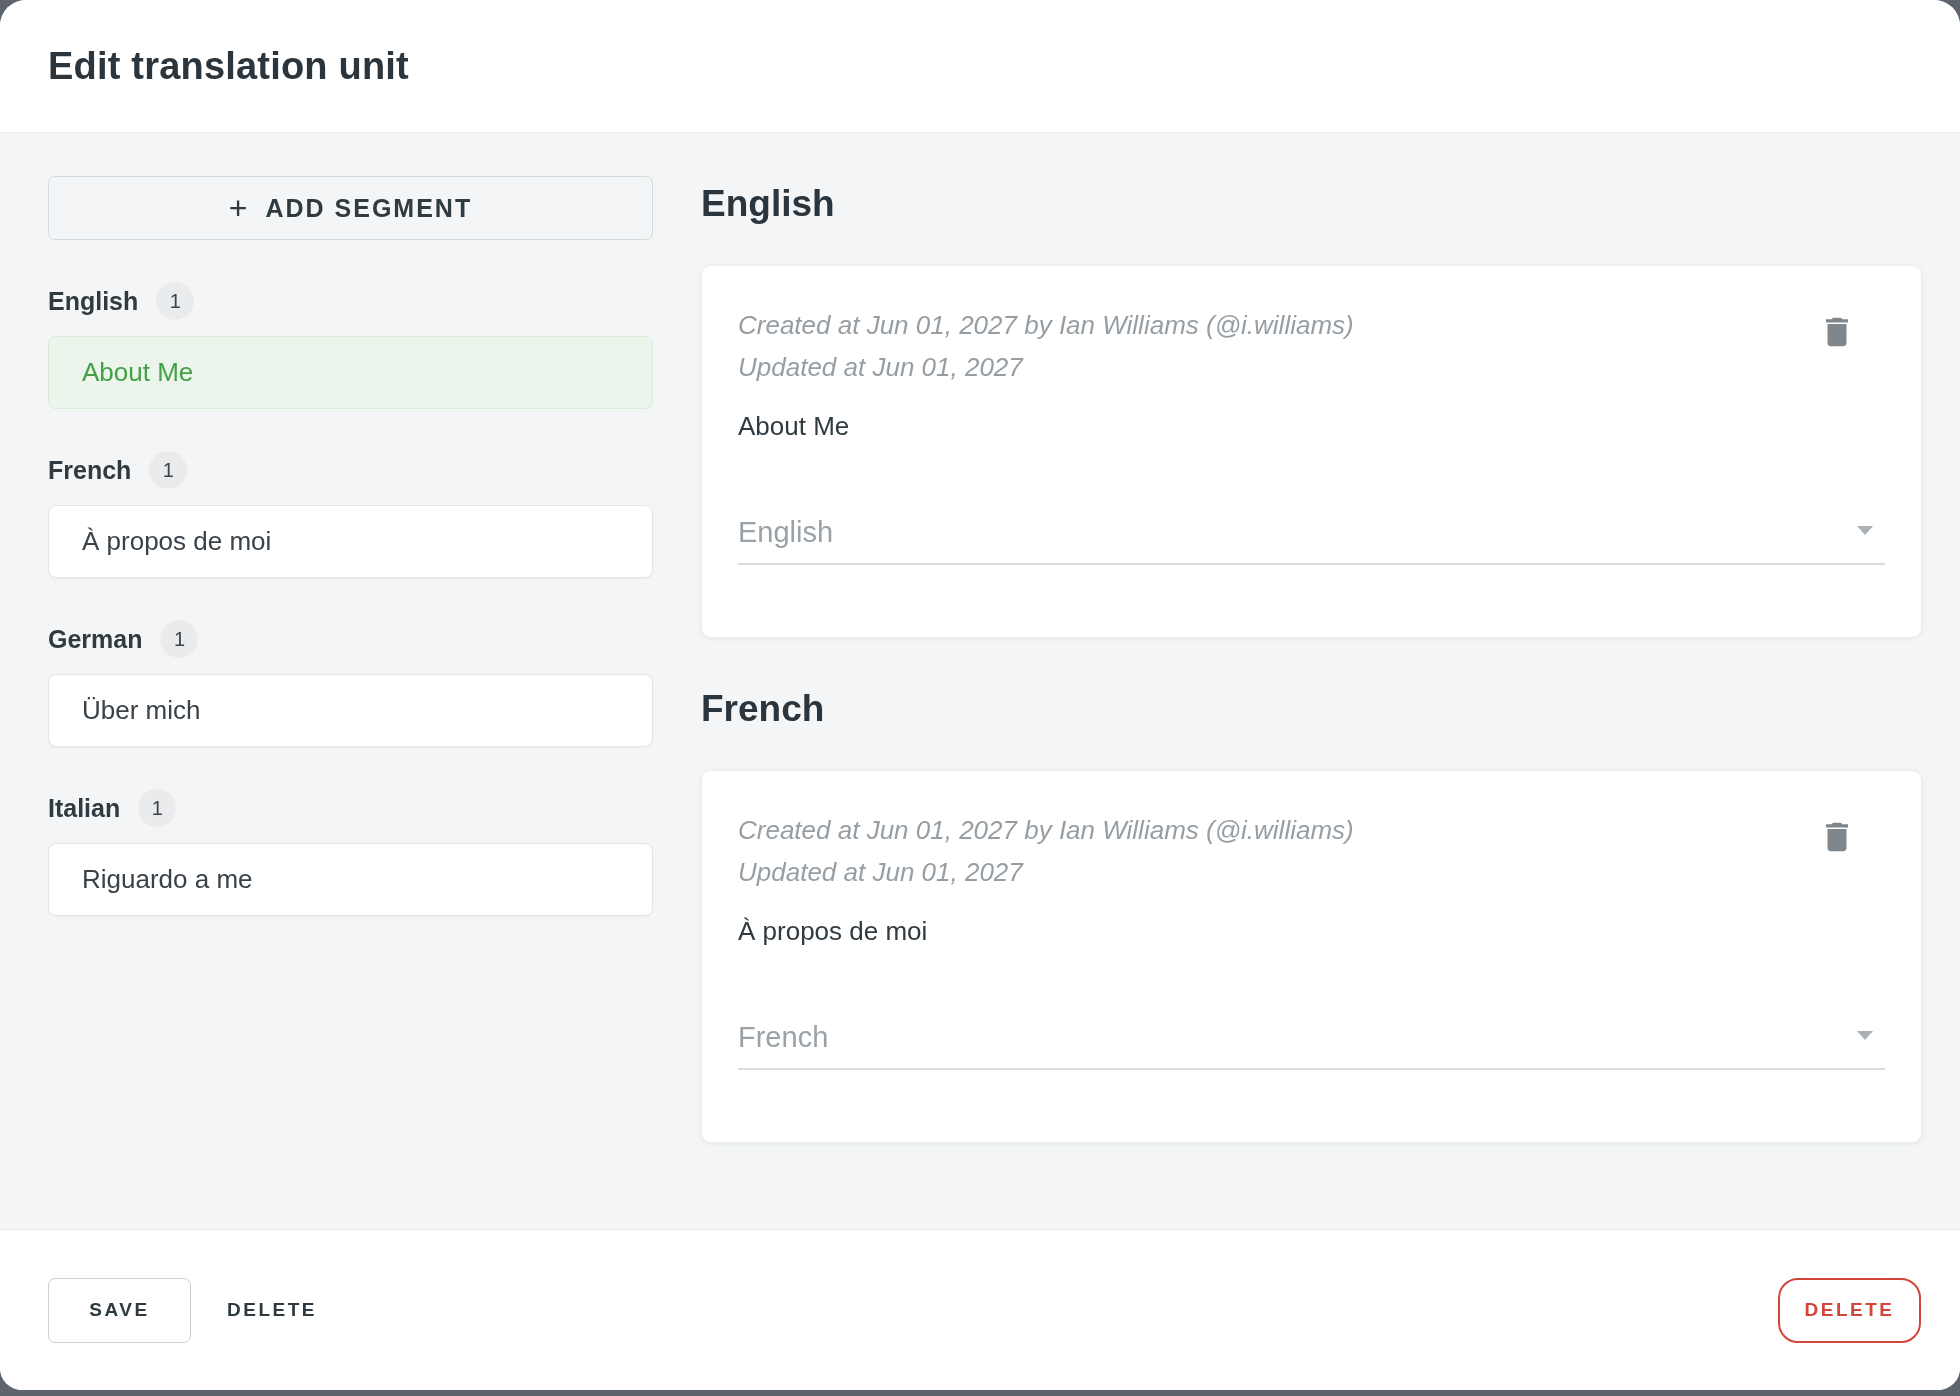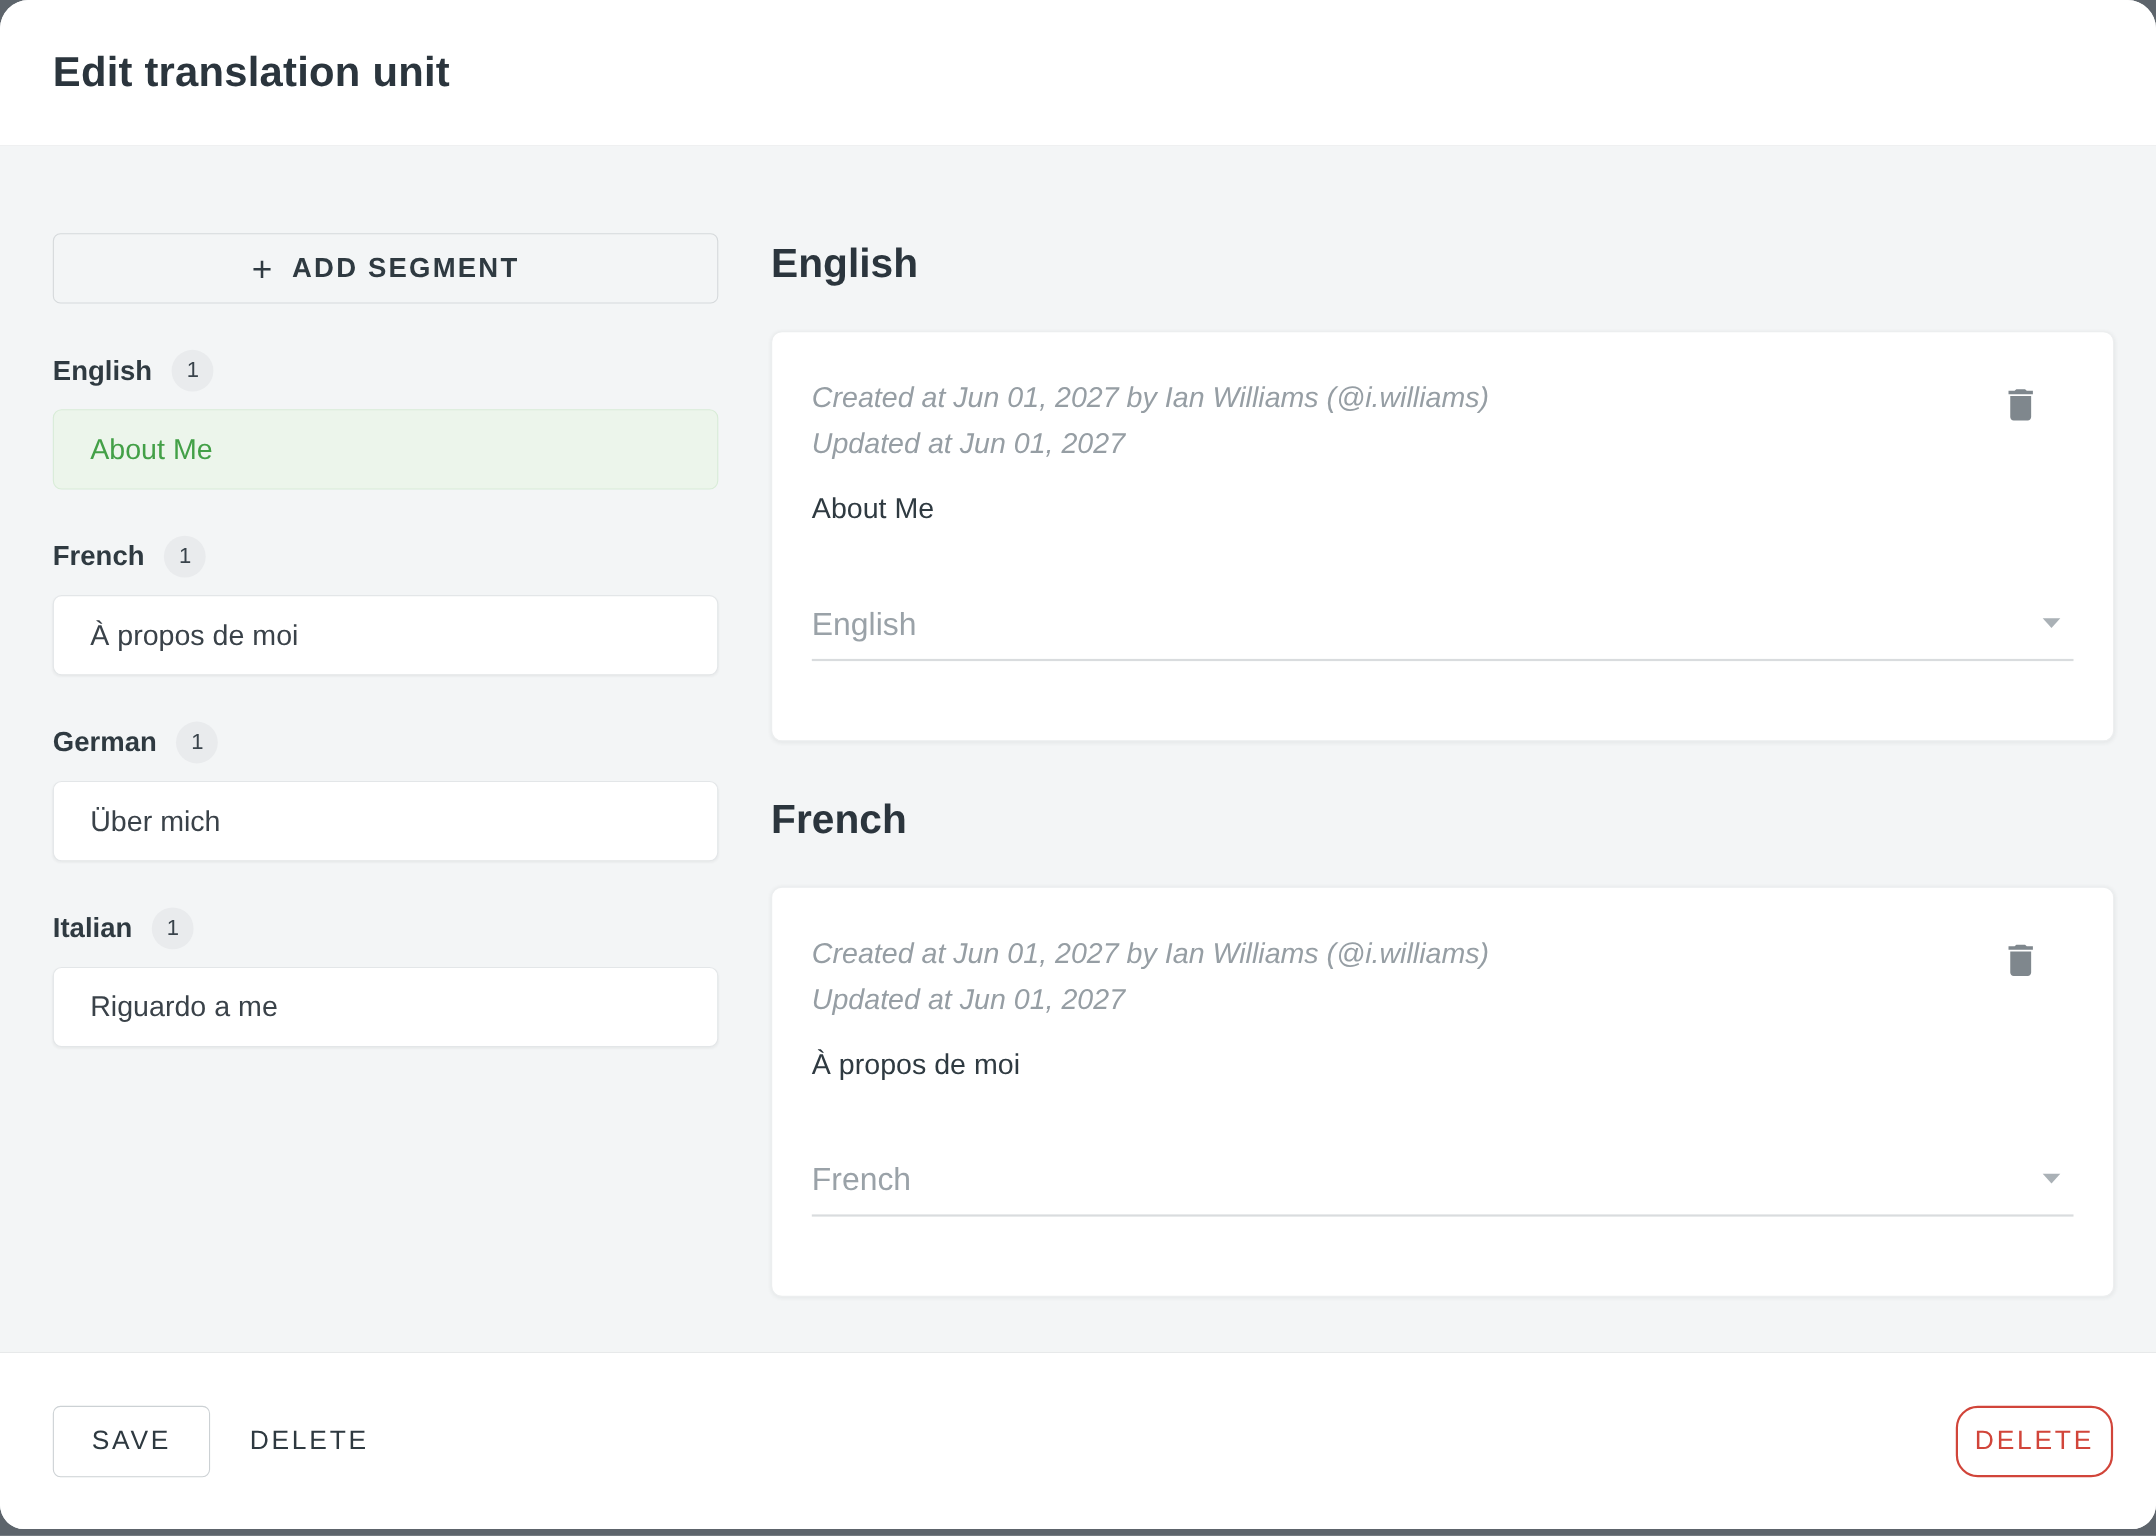--- a/index.html
+++ b/index.html
@@ -10,21 +10,20 @@
     overflow: hidden;
   }
   .dialog {
     position: absolute;
     top: 0; left: 0; right: 0; bottom: 6px;
     border-radius: 26px 26px 22px 22px;
     background: #f3f5f6;
     overflow: hidden;
     display: flex;
     flex-direction: column;
-    gap: 36px;
   }
   
   .dlg-header {
     height: 133px;
     flex: 0 0 133px;
     background: #ffffff;
     border-bottom: 1px solid #ebedee;
     display: flex;
     align-items: center;
     padding: 0 48px;
@@ -144,21 +143,21 @@
   .dlg-footer {
     flex: 0 0 161px;
     background: #ffffff;
     border-top: 1px solid #e7e9ea;
     display: flex;
     align-items: center;
     padding: 0 39px 0 48px;
   }
   .btn {
     display: flex; align-items: center; justify-content: center;
-    font-size: 24px; font-weight: 400;
+    font-size: 19px; font-weight: 700;
     letter-spacing: 2.5px;
     cursor: pointer;
     background: #ffffff;
   }
   .btn-save {
     width: 143px; height: 65px;
     border: 1px solid #ccd1d4;
     border-radius: 7px;
     color: #2e3940;
   }

